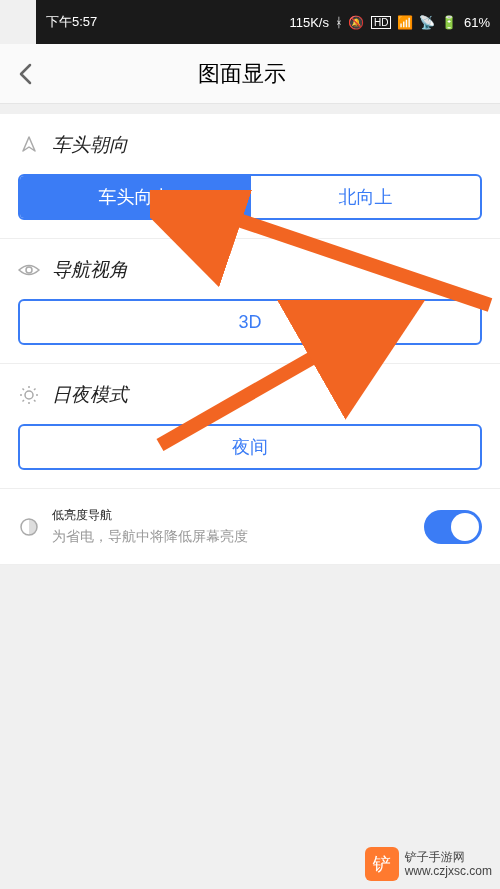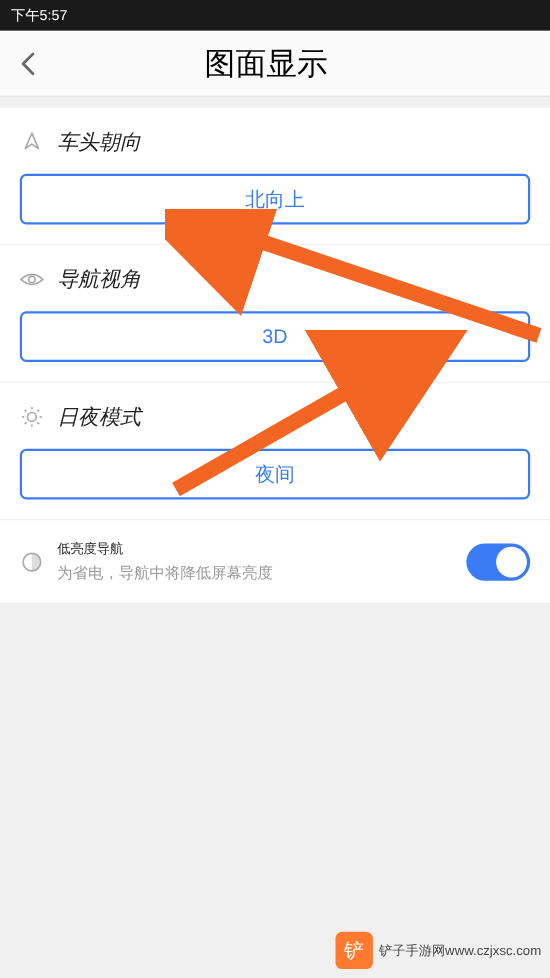--- a/index.html
+++ b/index.html
@@ -1,23 +1,23 @@
 <!DOCTYPE html>
 <html><head>
   <meta charset="utf-8">
   <style>
     * { margin: 0; padding: 0; box-sizing: border-box; font-family: -apple-system, "PingFang SC", "Microsoft YaHei", sans-serif; }
     body { width: 500px; height: 889px; background: #f0f0f0; position: relative; overflow: hidden; }
 
-    .status-bar { height: 28px; background: #1a1a1a; color: #fff; display: flex; align-items: center; justify-content: space-between; padding: 12px 10px; font-size: 13px; }
+    .status-bar { height: 44px; background: #1a1a1a; color: #fff; display: flex; align-items: center; justify-content: space-between; padding: 12px 10px; font-size: 13px; margin-left: 36px; }
     .status-right { display: flex; align-items: center; gap: 6px; }
 
     .header { height: 60px; background: #fafafa; display: flex; align-items: center; position: relative; border-bottom: 1px solid #e5e5e5; }
     .back-btn { width: 50px; height: 60px; display: flex; align-items: center; justify-content: center; font-size: 26px; color: #555; }
-    .title { position: absolute; left: 0; right: 16px; text-align: center; font-size: 28px; color: #000; font-weight: 400; pointer-events: none; }
+    .title { position: absolute; left: 0; right: 16px; text-align: center; font-size: 22px; color: #000; font-weight: 400; pointer-events: none; }
 
     .content { background: #f7f7f7; }
 
     .section { background: #fff; padding: 18px 18px; border-bottom: 1px solid #eee; }
 
     .section-head { display: flex; align-items: center; gap: 12px; margin-bottom: 16px; font-style: italic; }
     .section-icon { width: 22px; height: 22px; display: flex; align-items: center; justify-content: center; color: #bbb; font-size: 18px; }
     .section-title { font-size: 19px; color: #222; }
 
     .seg { display: flex; border: 2px solid #3b7cf5; border-radius: 6px; overflow: hidden; height: 46px; }
@@ -30,27 +30,37 @@
     .row-texts { flex: 1; }
     .row-title { font-size: 12px; color: #222; }
     .row-sub { font-size: 14px; color: #999; margin-top: 4px; }
     .switch { width: 58px; height: 34px; background: #3b7cf5; border-radius: 17px; position: relative; }
     .switch .knob { position: absolute; right: 3px; top: 3px; width: 28px; height: 28px; background: #fff; border-radius: 50%; }
 
     .arrow { position: absolute; pointer-events: none; }
 
     .watermark { position: absolute; right: 8px; bottom: 8px; display: flex; align-items: center; gap: 6px; }
     .wm-logo { width: 34px; height: 34px; background: #ff7a2f; border-radius: 6px; display: flex; align-items: center; justify-content: center; color: #fff; font-size: 18px; }
-    .wm-texts { display: flex; flex-direction: row; font-size: 12px; color: #444; line-height: 1.2; }
+    .wm-texts { display: flex; flex-direction: column; font-size: 12px; color: #444; line-height: 1.2; }
   </style>
 </head>
 <body>
 
 <div class="status-bar">
   <span>下午5:57</span>
+  <div class="status-right">
+    <span>115K/s</span>
+    <span>ᚼ</span>
+    <span>🔕</span>
+    <span style="font-size:10px;border:1px solid #fff;padding:0 2px;">HD</span>
+    <span>📶</span>
+    <span>📡</span>
+    <span>🔋</span>
+    <span>61%</span>
+  </div>
 </div>
 
 <div class="header">
   <div class="back-btn">
     <svg width="14" height="22" viewBox="0 0 14 22">
         <path d="M12 2 L3 11 L12 20" stroke="#666" stroke-width="2.5" fill="none" stroke-linecap="round" stroke-linejoin="round"></path>
       </svg>
   </div>
   <div class="title">图面显示</div>
 </div>
@@ -62,20 +72,23 @@
   <div class="section">
     <div class="section-head">
       <span class="section-icon">
         <svg width="20" height="20" viewBox="0 0 20 20">
             <path d="M10 2 L16 16 L10 12 L4 16 Z" fill="none" stroke="#aaa" stroke-width="1.5" stroke-linejoin="round"></path>
           </svg>
       </span>
       <span class="section-title">车头朝向</span>
     </div>
     <div class="seg">
+      <div class="opt selected">
+          <span>车头向上</span>
+        </div>
       <div class="opt">
           <span>北向上</span>
         </div>
     </div>
   </div>
 
   <div class="section">
     <div class="section-head">
       <span class="section-icon">
         <svg width="22" height="14" viewBox="0 0 22 14">

